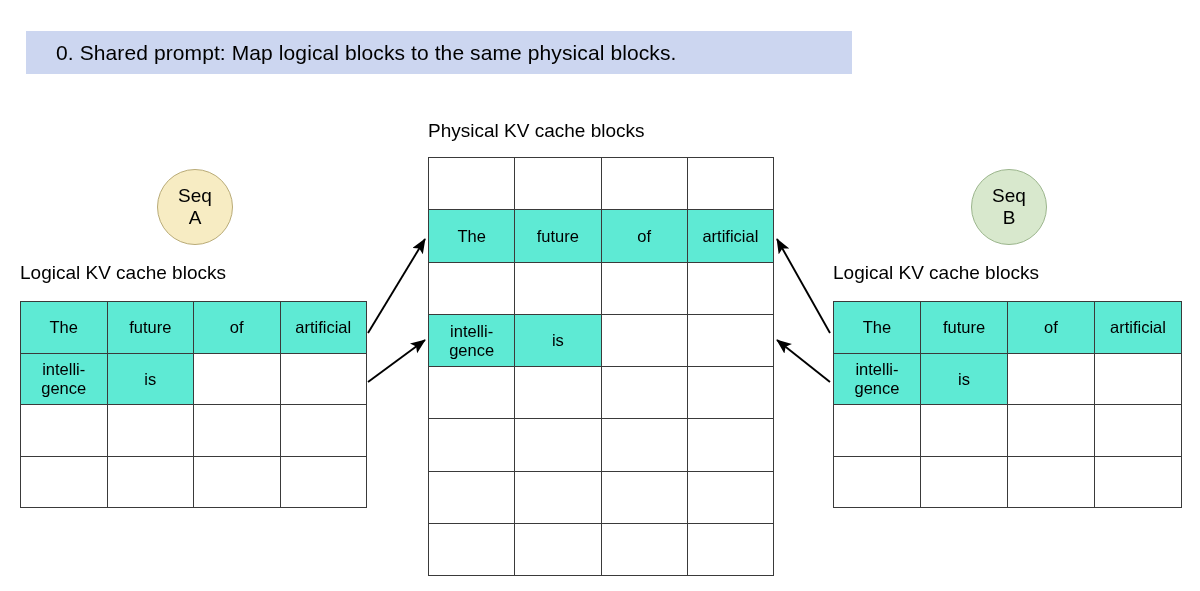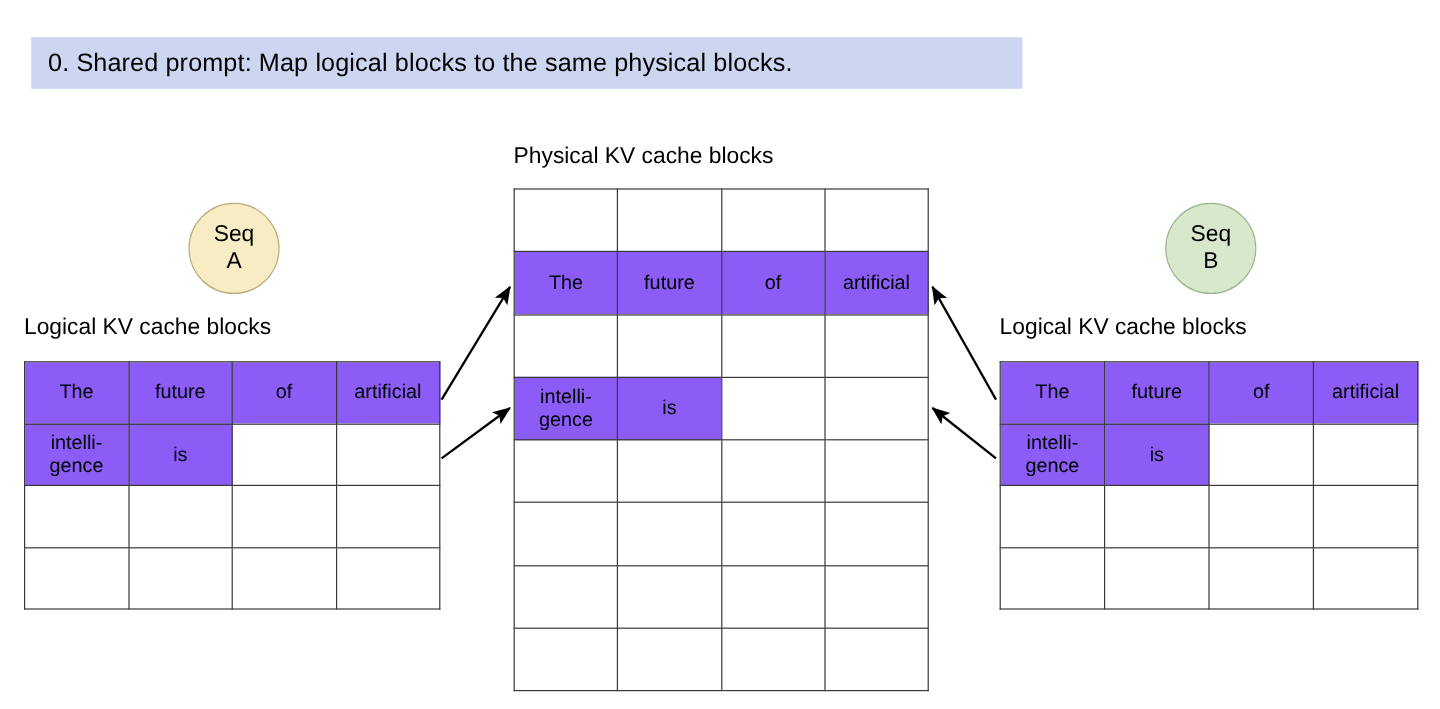--- a/index.html
+++ b/index.html
@@ -20,21 +20,21 @@
   #header-banner {
     position: absolute;
     left: 26px;
     top: 31px;
     width: 826px;
     height: 43px;
     background: #ccd6f0;
     display: flex;
     align-items: center;
     box-sizing: border-box;
-    padding-left: 14px;
+    padding-left: 30px;
   }
   #header-banner .banner-text {
     font-size: 21px;
     line-height: 1.1;
     letter-spacing: 0.1px;
     white-space: nowrap;
   }
 
   
   .section-title {
@@ -56,21 +56,21 @@
     border: 1.6px solid #3a3a3a;
     text-align: center;
     vertical-align: middle;
     font-size: 16.5px;
     line-height: 1.12;
     padding: 0;
     background: #ffffff;
     word-break: break-word;
   }
   .kv-grid td.filled {
-    background: #8b5cf6;
+    background: #5eead4;
   }
 
   #left-grid   { left:  20px; top: 301px; width: 347px; }
   #right-grid  { left: 833px; top: 301px; width: 349px; }
   #center-grid { left: 428px; top: 157px; width: 346px; }
 
   #left-grid td, #right-grid td   { height: 50.5px; }
   #center-grid td                 { height: 51.3px; }
 
   

